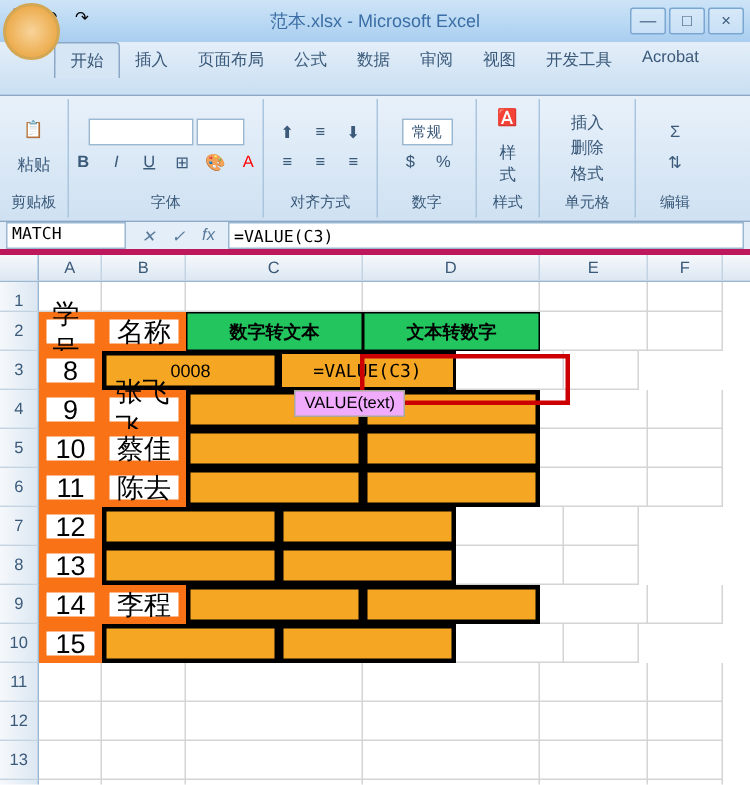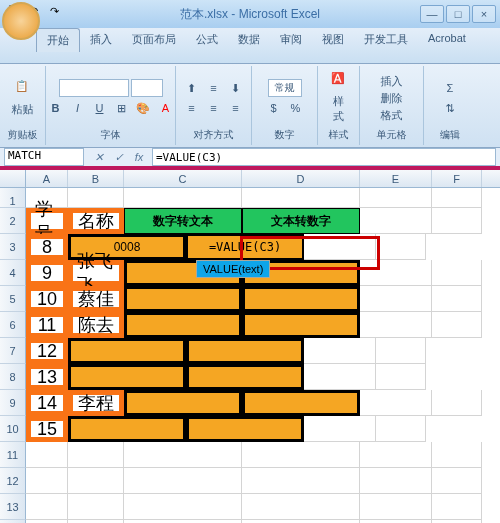--- a/index.html
+++ b/index.html
@@ -36,21 +36,21 @@
 .ch{border-right:1px solid #c4d3e2;text-align:center;color:#3b5a7a;line-height:18px}
 .rows{display:flex;flex-direction:column}
 .row{display:flex;height:26px}
 .rh{width:26px;background:linear-gradient(90deg,#f5f8fb,#dce7f2);border-right:1px solid #9bb8d3;border-bottom:1px solid #c4d3e2;text-align:center;line-height:26px;color:#3b5a7a}
 .cell{border-right:1px solid #d4d4d4;border-bottom:1px solid #d4d4d4;padding:0 4px;display:flex;align-items:center;justify-content:center;font-size:12px}
 .hdr-yel{background:#22c55e;font-weight:bold;border:1px solid #000}
 .hdr-wht{background:#fff;font-weight:normal;border:5px solid #f97316;font-size:18px}
 .orange{background:#f5a623;border:3px solid #000000}
 .active-cell{background:#f5a623;border:2px solid #000;position:relative}
 .formula-text{font-family:monospace;font-size:12px}
-.tooltip{position:absolute;top:100%;left:8px;background:#0ea5e9;border:1px solid #aca899;padding:2px 6px;font-size:11px;white-space:nowrap;z-index:10;margin-top:2px}
+.tooltip{position:absolute;top:100%;left:8px;background:#f0abfc;border:1px solid #aca899;padding:2px 6px;font-size:11px;white-space:nowrap;z-index:10;margin-top:2px}
 .red-box{position:absolute;border:3px solid #cc0000;pointer-events:none;z-index:8}
 .wA{width:42px}.wB{width:56px}.wC{width:118px}.wD{width:118px}.wE{width:72px}.wF{width:50px}
 </style>
 </head>
 <body>
 
 <div class="titlebar">
   <div class="tb-left">
     <div class="tb-qat">
       <div class="qat-btn">💾</div>

